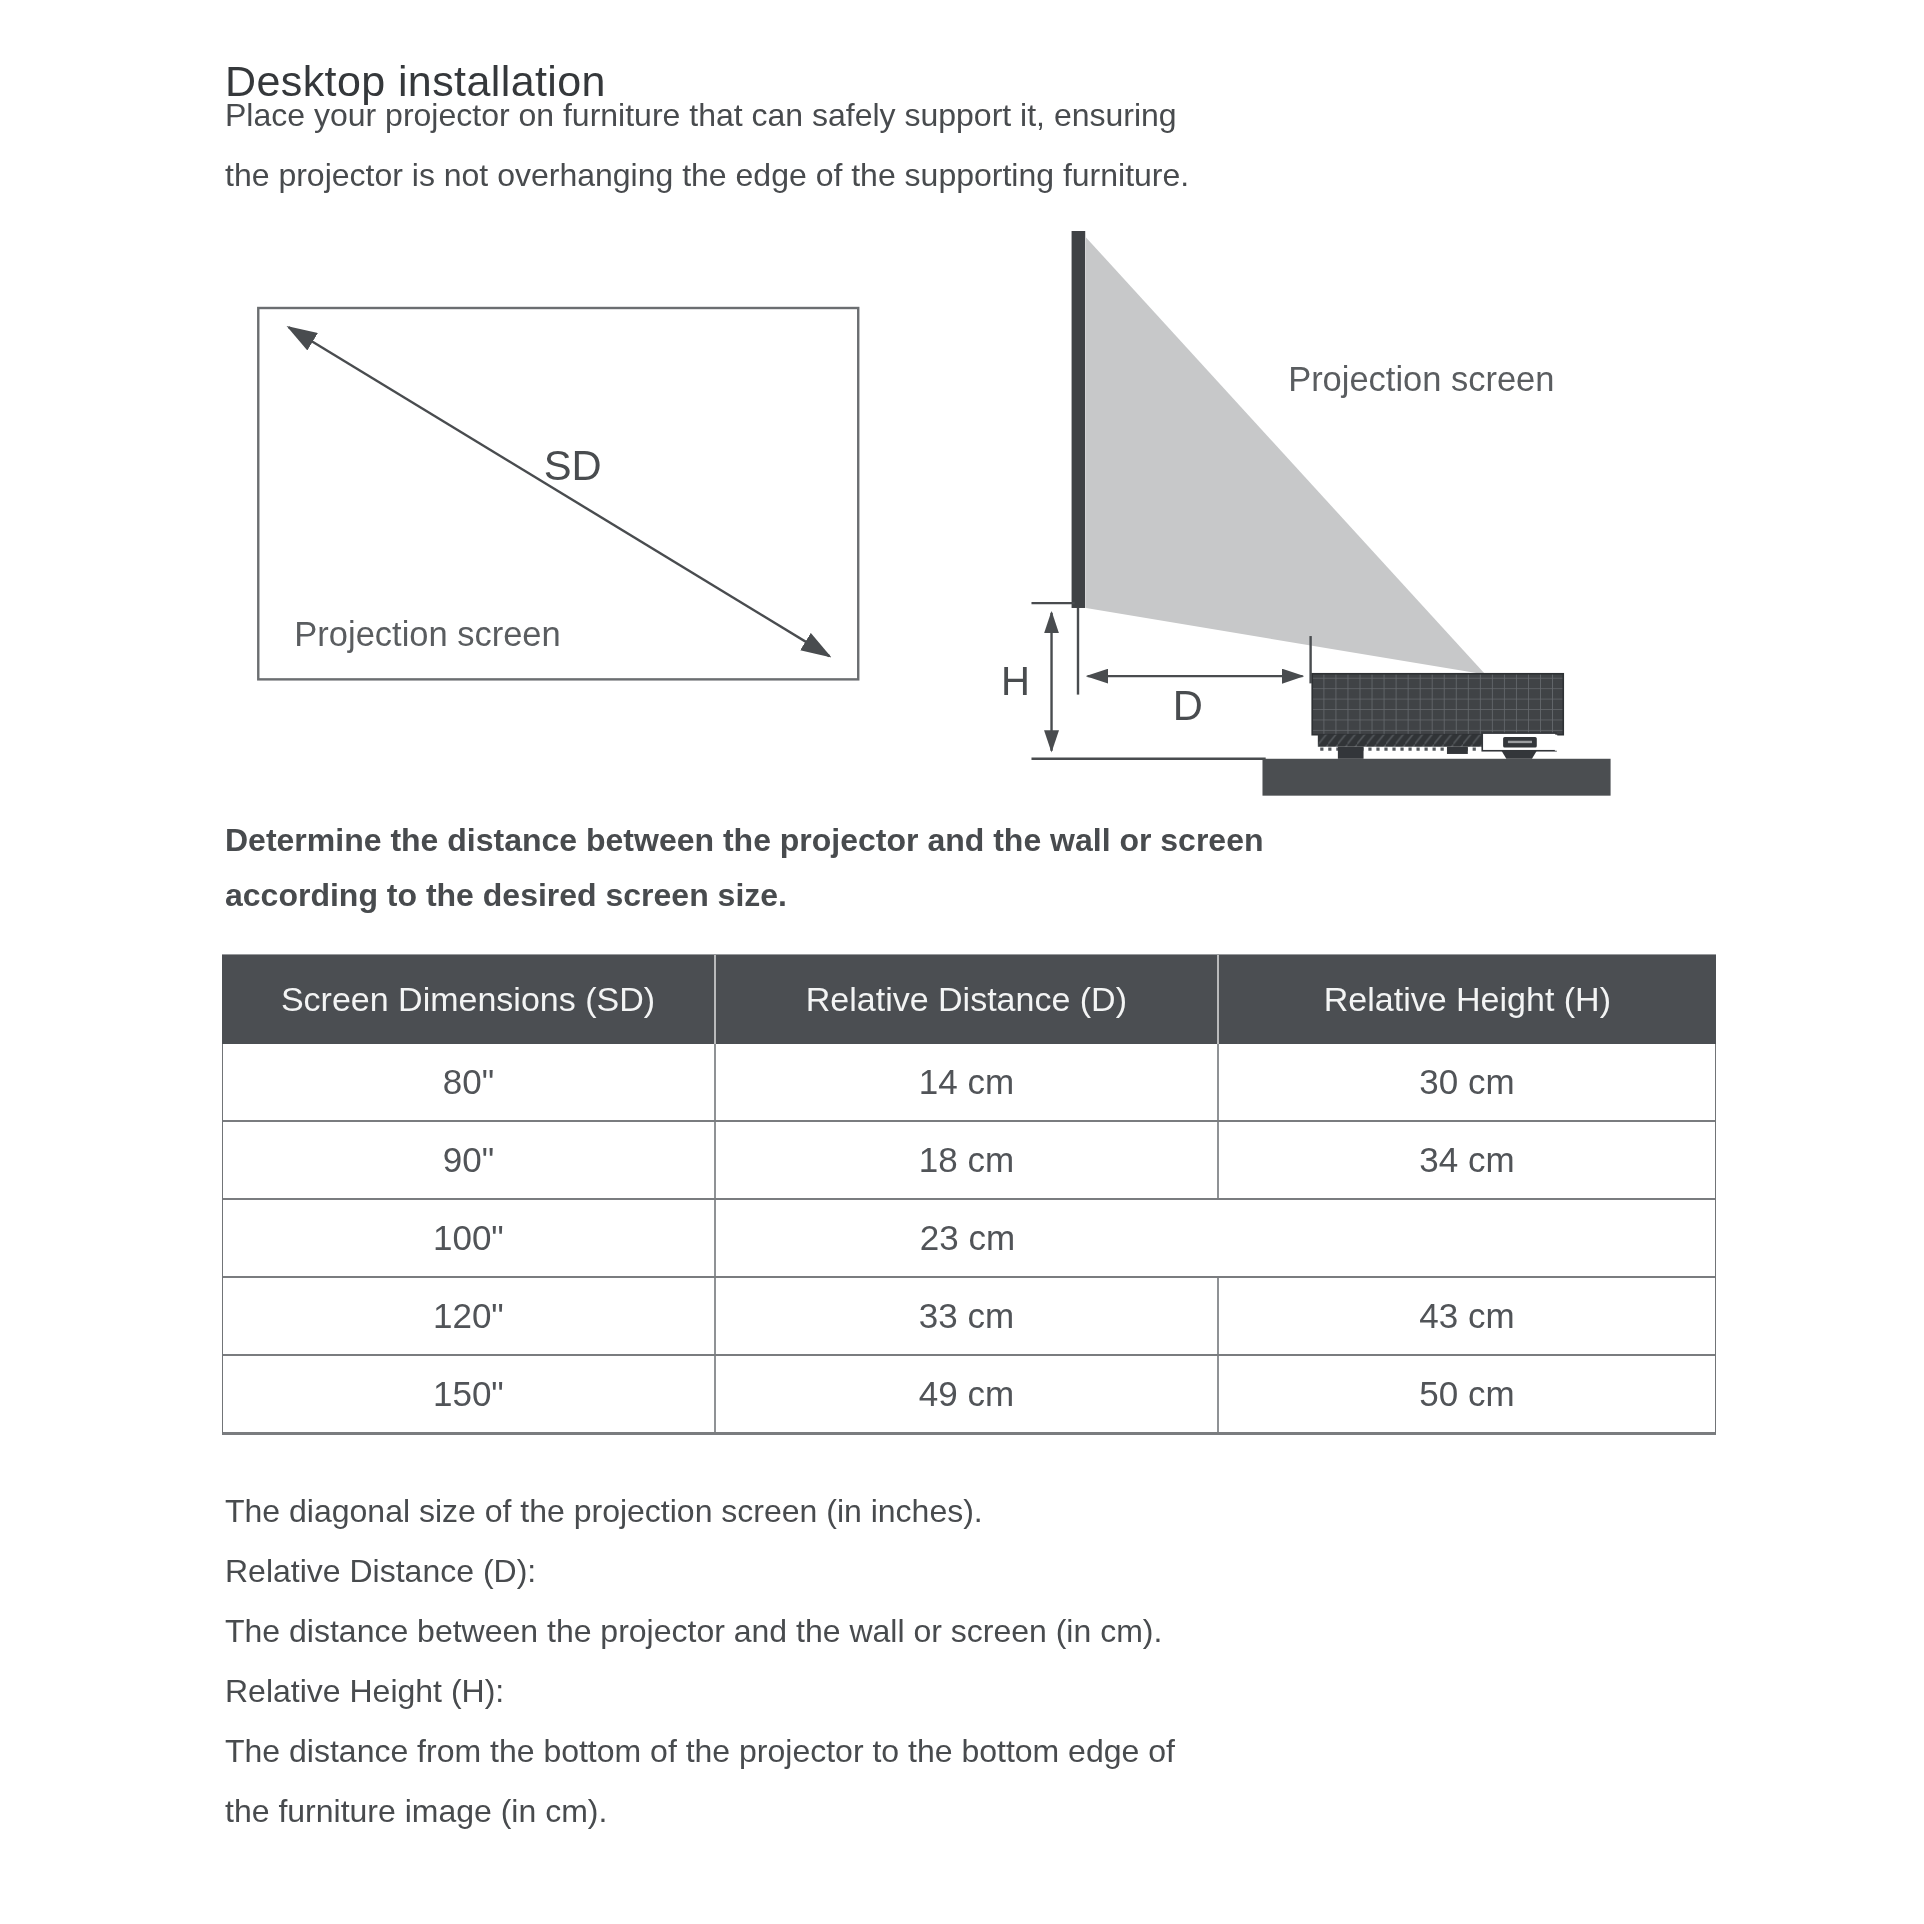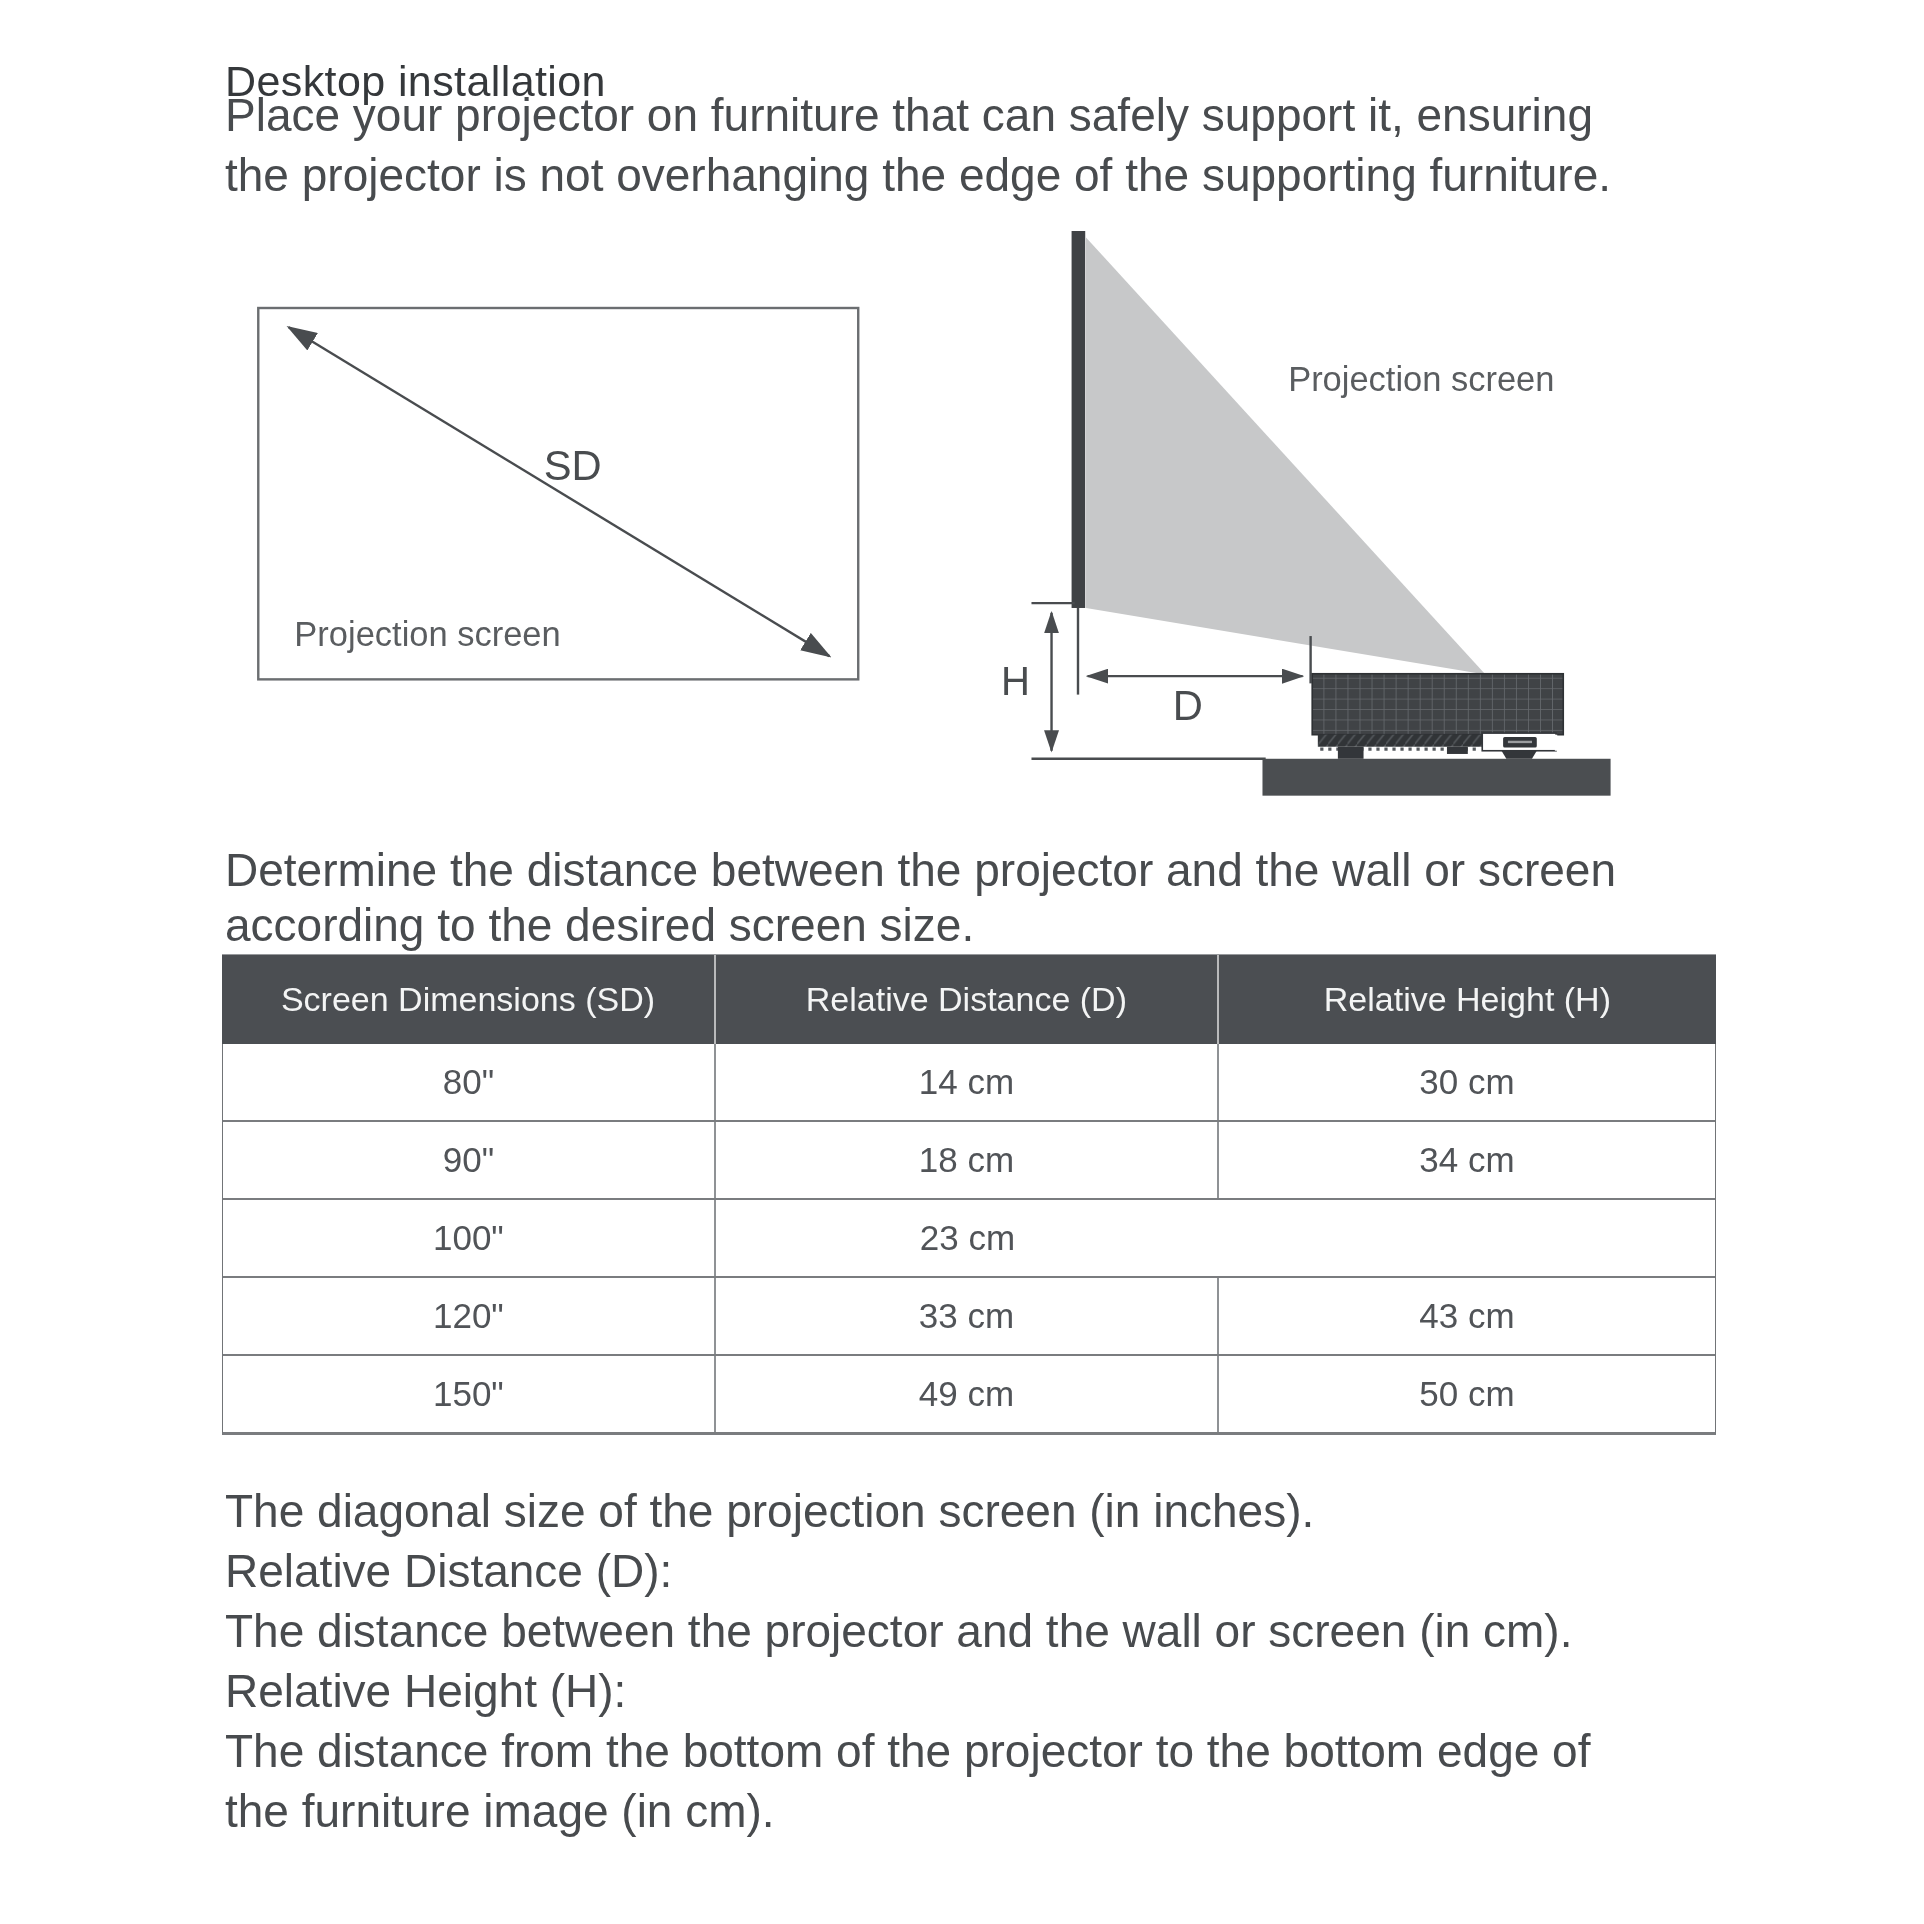--- a/index.html
+++ b/index.html
@@ -6,24 +6,24 @@
   body {
     width:1925px; height:1925px; position:relative; overflow:hidden;
     background:#ffffff; color:#46494c;
     font-family:"Liberation Sans", sans-serif;
   }
   .abs { position:absolute; }
   #title {
     left:225px; top:29px; font-size:43px; line-height:47px;
     font-weight:400; color:#35383b; letter-spacing:0.4px;
   }
-  .para { left:225px; font-size:46px; color:#484b4e; }
+  .para { left:225px; font-size:32px; color:#484b4e; }
   .para .ln { white-space:nowrap; }
   #intro  { top:85px;  line-height:60px; }
-  #middle { top:843px; line-height:55px; }
+  #middle { top:813px; line-height:55px;font-weight:bold; }
   #defs   { top:1481px; line-height:60px; }
   
   #diagram-svg { left:0; top:0; width:1925px; height:1925px; }
   #diagram-svg text { font-family:"Liberation Sans", sans-serif; }
   .diag-label { font-size:43px; fill:#5a5d60; }
   .dim-label  { fill:#494c4f; }
   
   #pdtable { left:222px; top:954px; width:1494px; }
   #pdtable .thead {
     display:grid; grid-template-columns:616fr 627fr 620fr;

